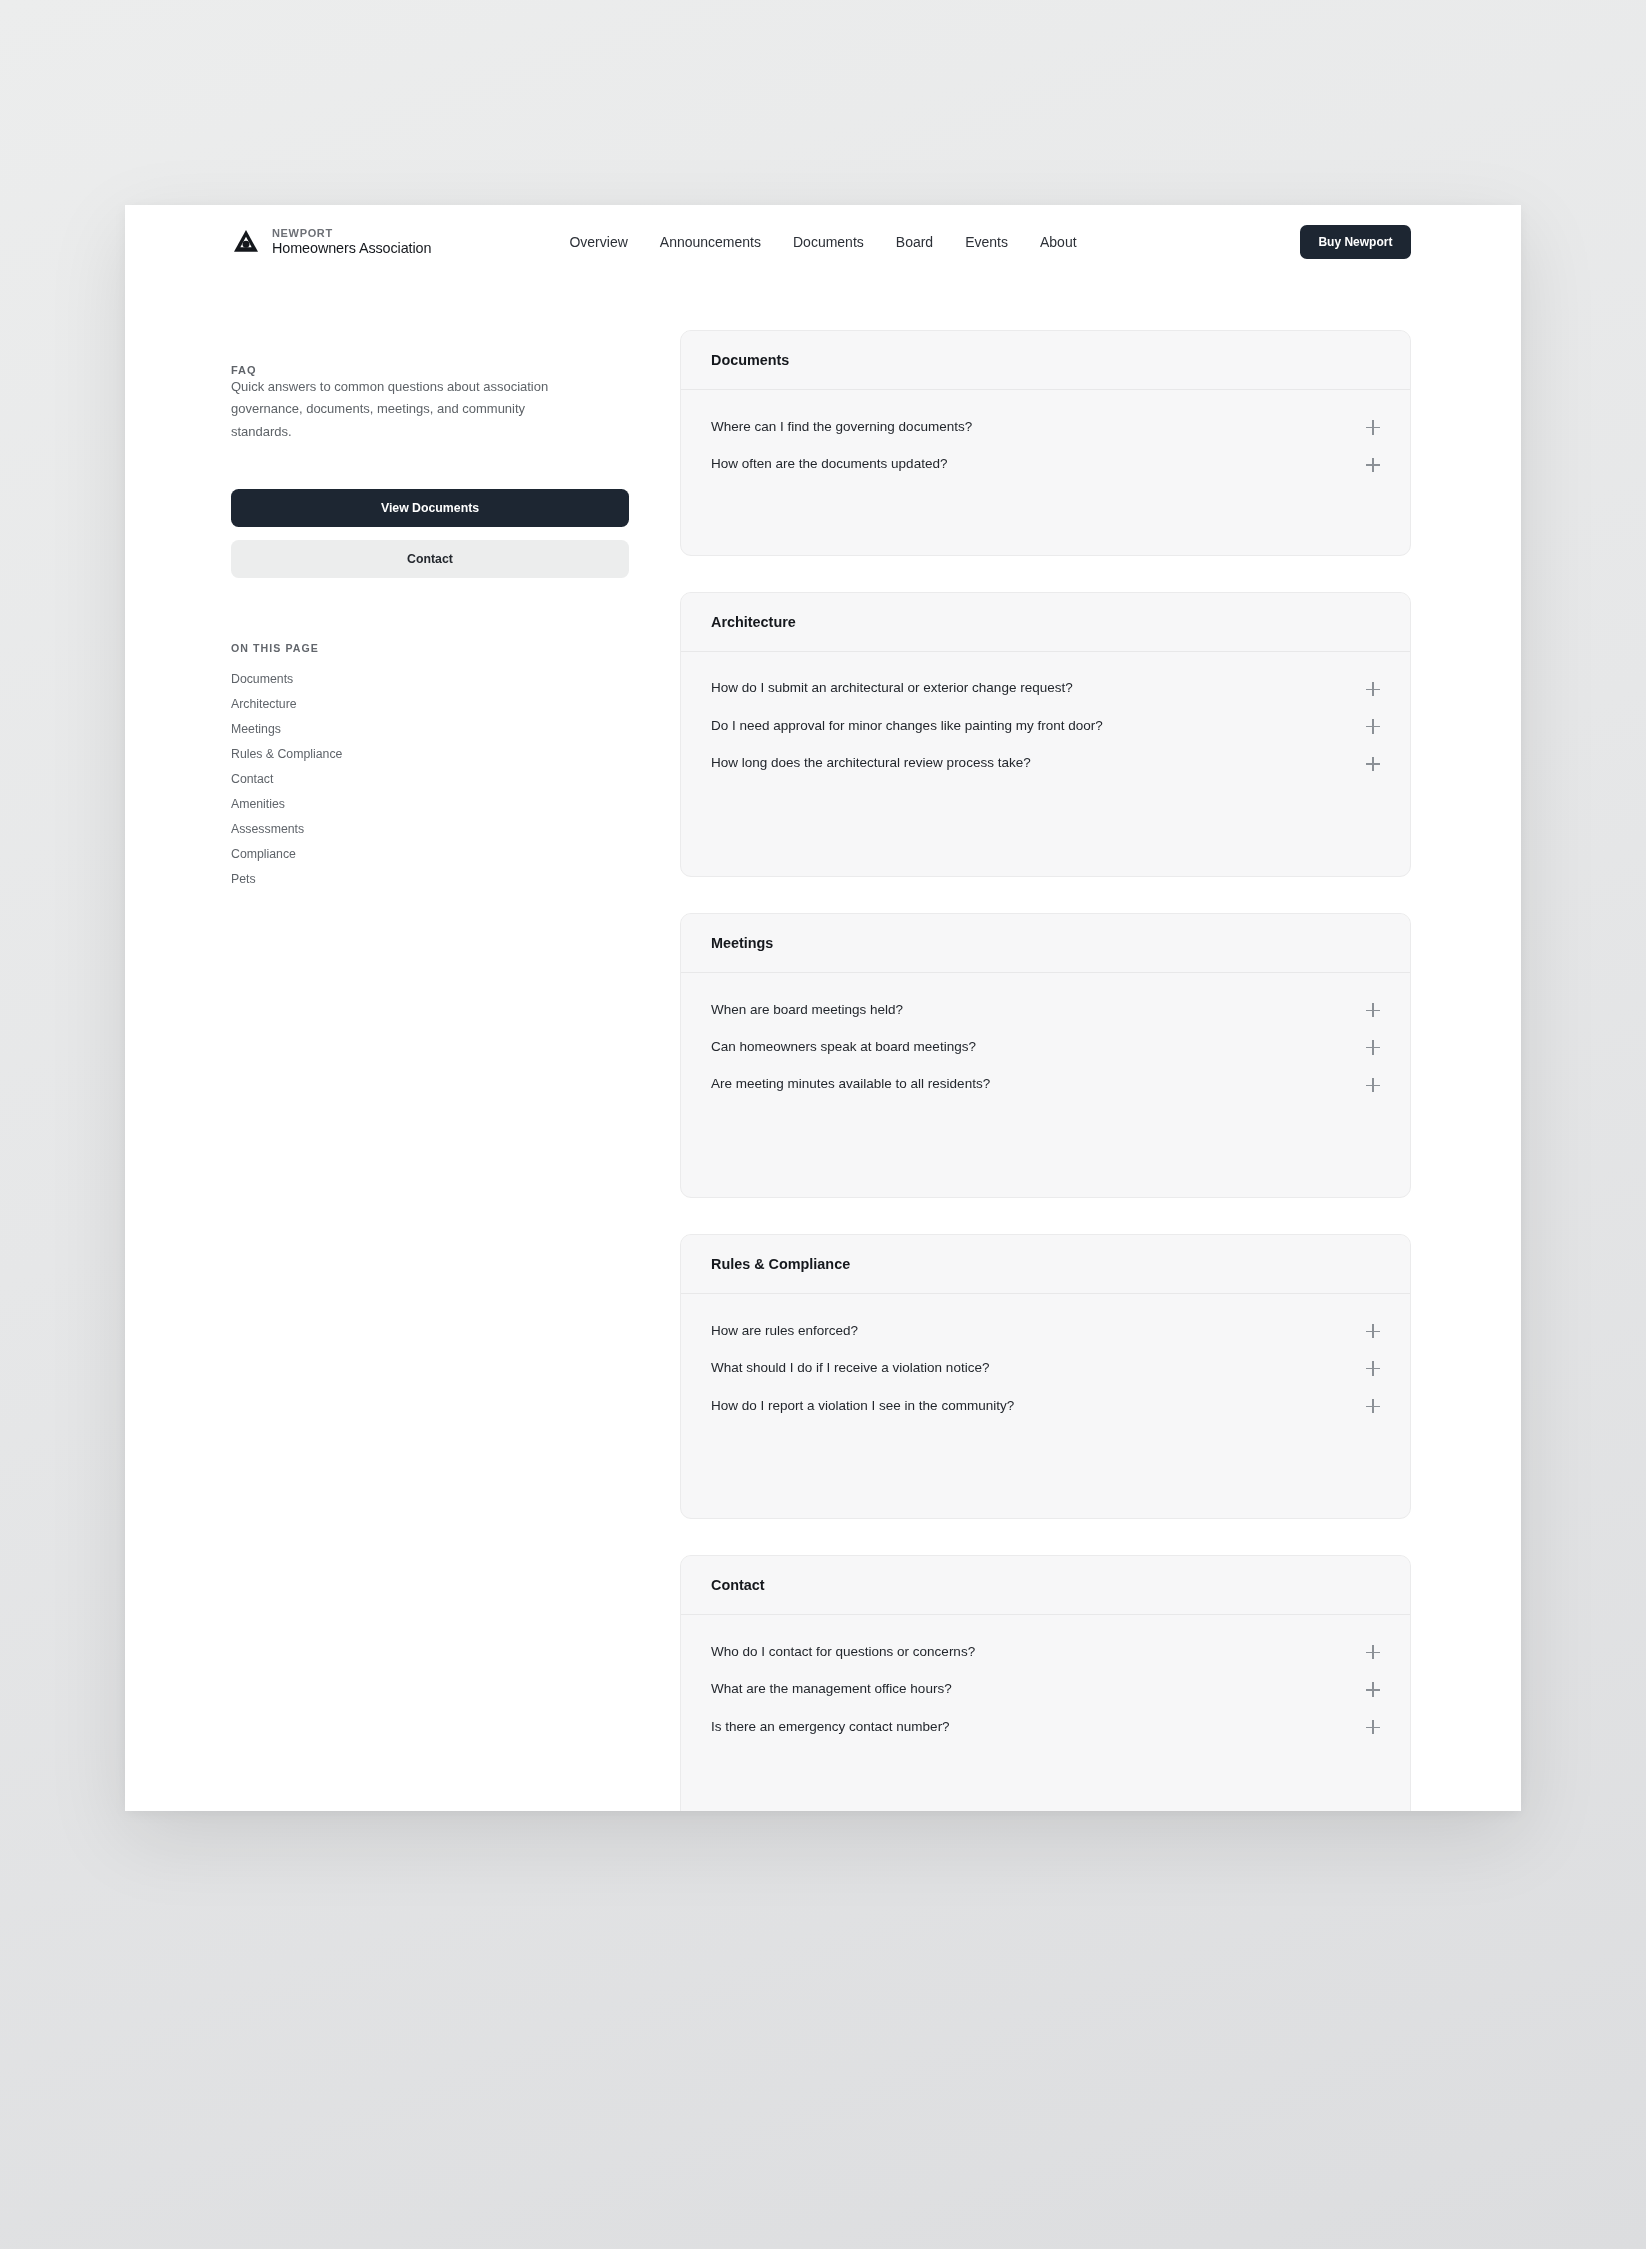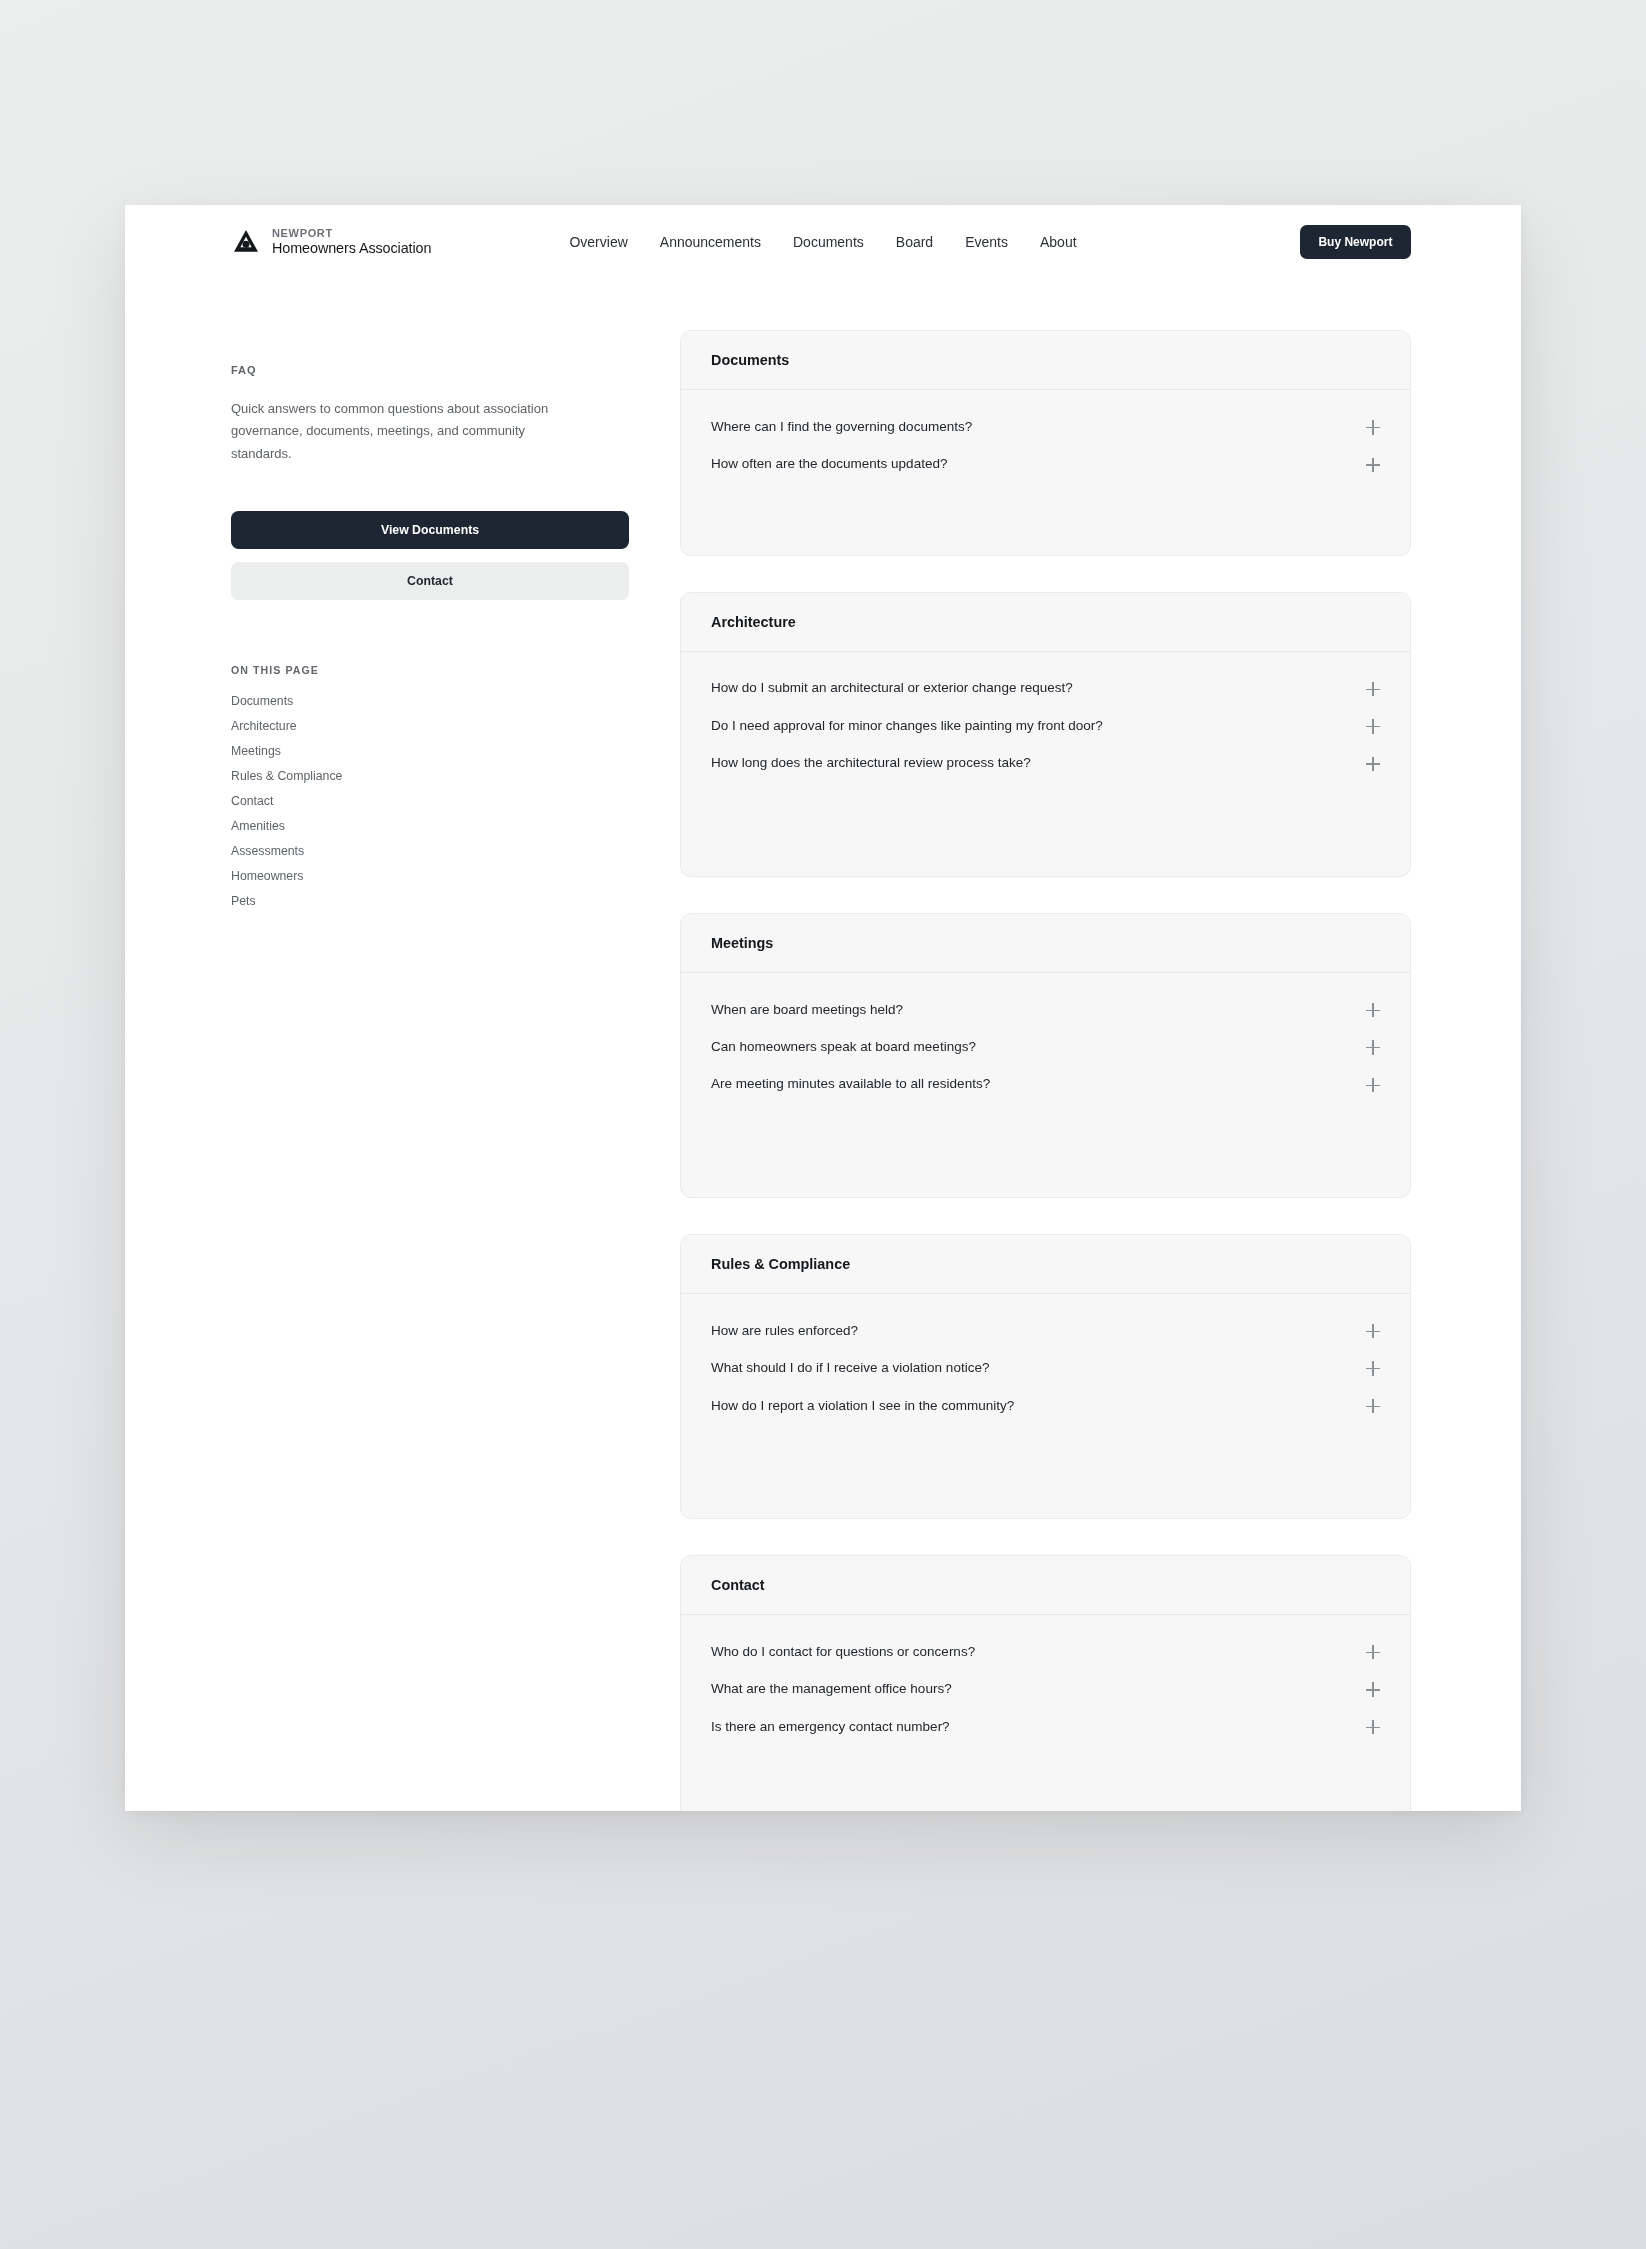--- a/index.html
+++ b/index.html
@@ -109,21 +109,20 @@
     font-family: "Liberation Serif", serif;
     font-size: 37px;
     line-height: 1.14;
     font-weight: 400;
     color: #14171c;
     margin-top: 37px;
     letter-spacing: -0.3px;
   }
 
   #intro {
-    margin-top: 22px;
     font-size: 13px;
     line-height: 1.72;
     color: #5e6368;
     max-width: 347px;
   }
 
   #actions { margin-top: 46px; display: flex; gap: 13px; flex-direction: column; }
 
   .btn-primary {
     background: #1d2632;
@@ -254,21 +253,21 @@
 
         <div id="toc-label">ON THIS PAGE</div>
         <div id="toc">
           <a href="#">Documents</a>
           <a href="#">Architecture</a>
           <a href="#">Meetings</a>
           <a href="#">Rules &amp; Compliance</a>
           <a href="#">Contact</a>
           <a href="#">Amenities</a>
           <a href="#">Assessments</a>
-          <a href="#">Homeowners</a>
+          <a href="#">Compliance</a>
           <a href="#">Pets</a>
         </div>
       </div>
 
       <div id="right">
 
         <section class="faq-card">
           <div class="faq-head">Documents</div>
           <div class="faq-body">
             <div class="faq-row">

